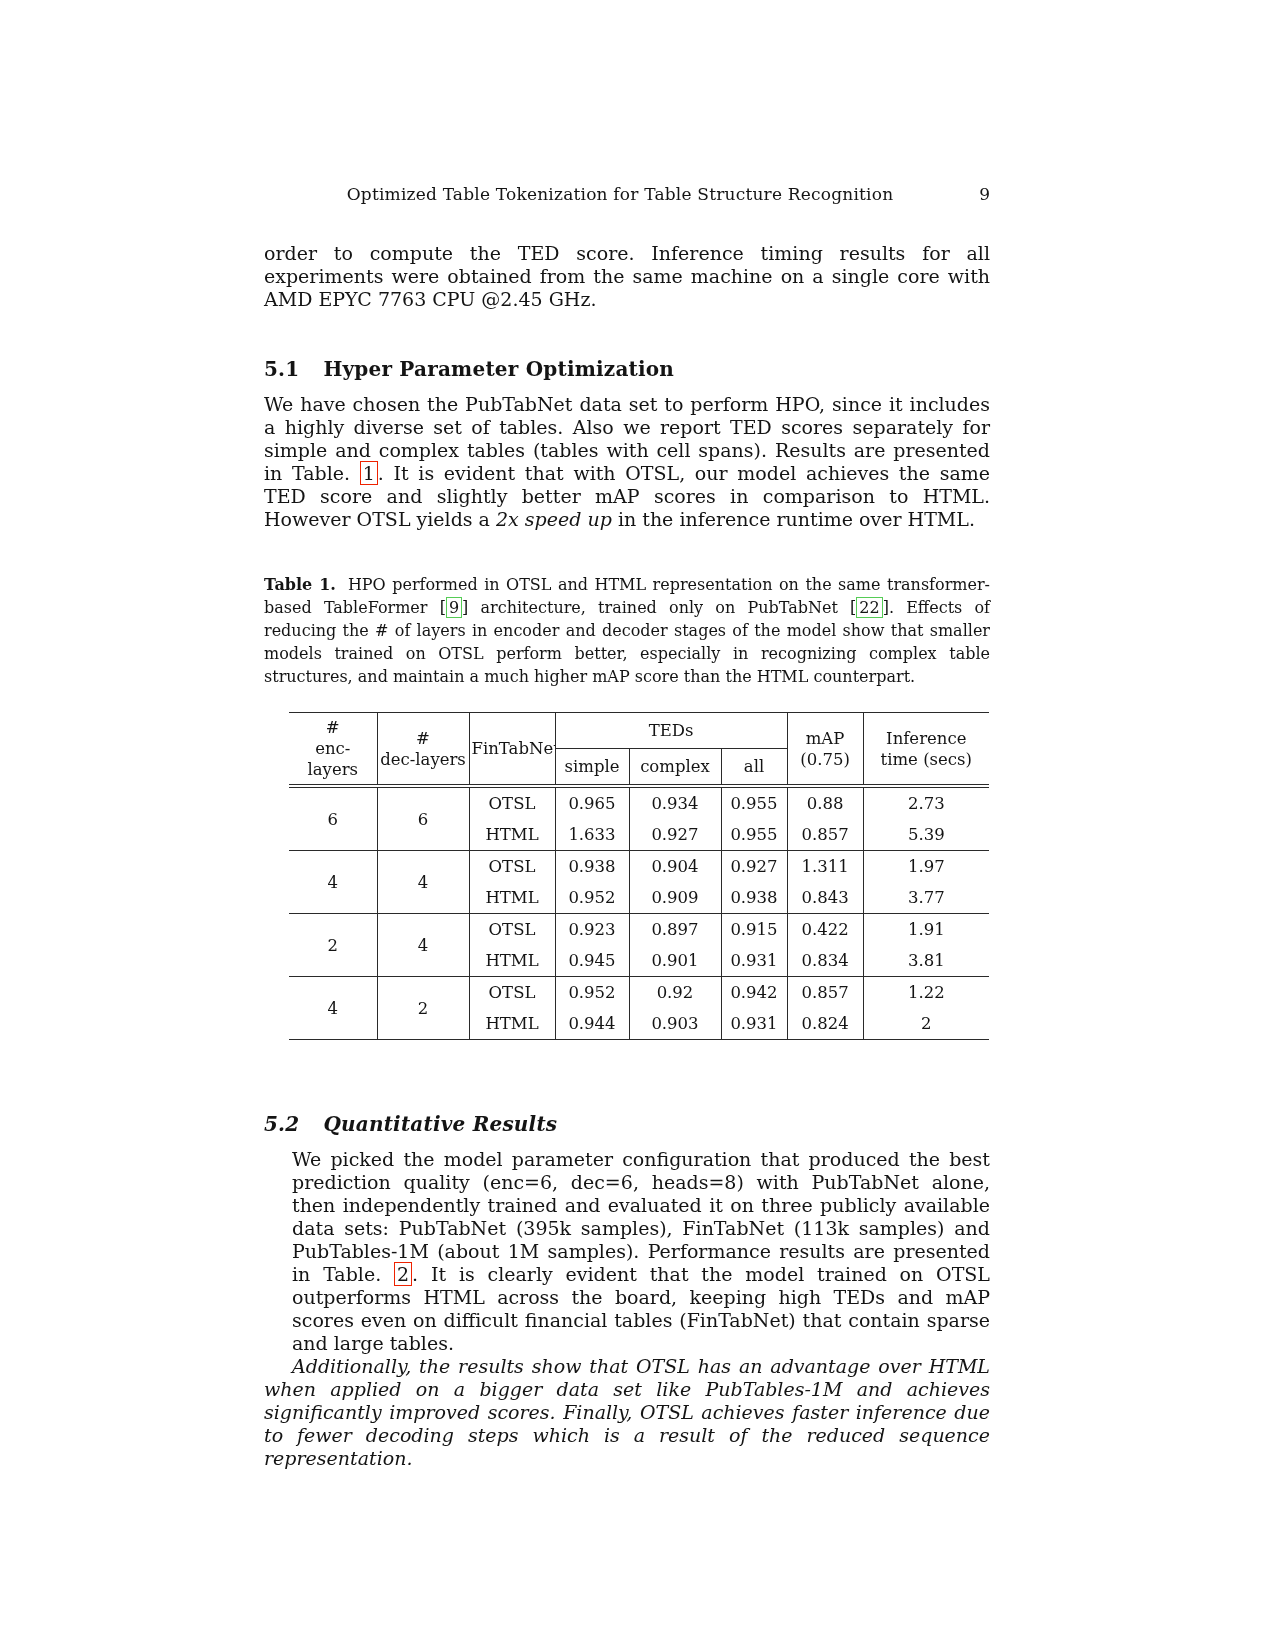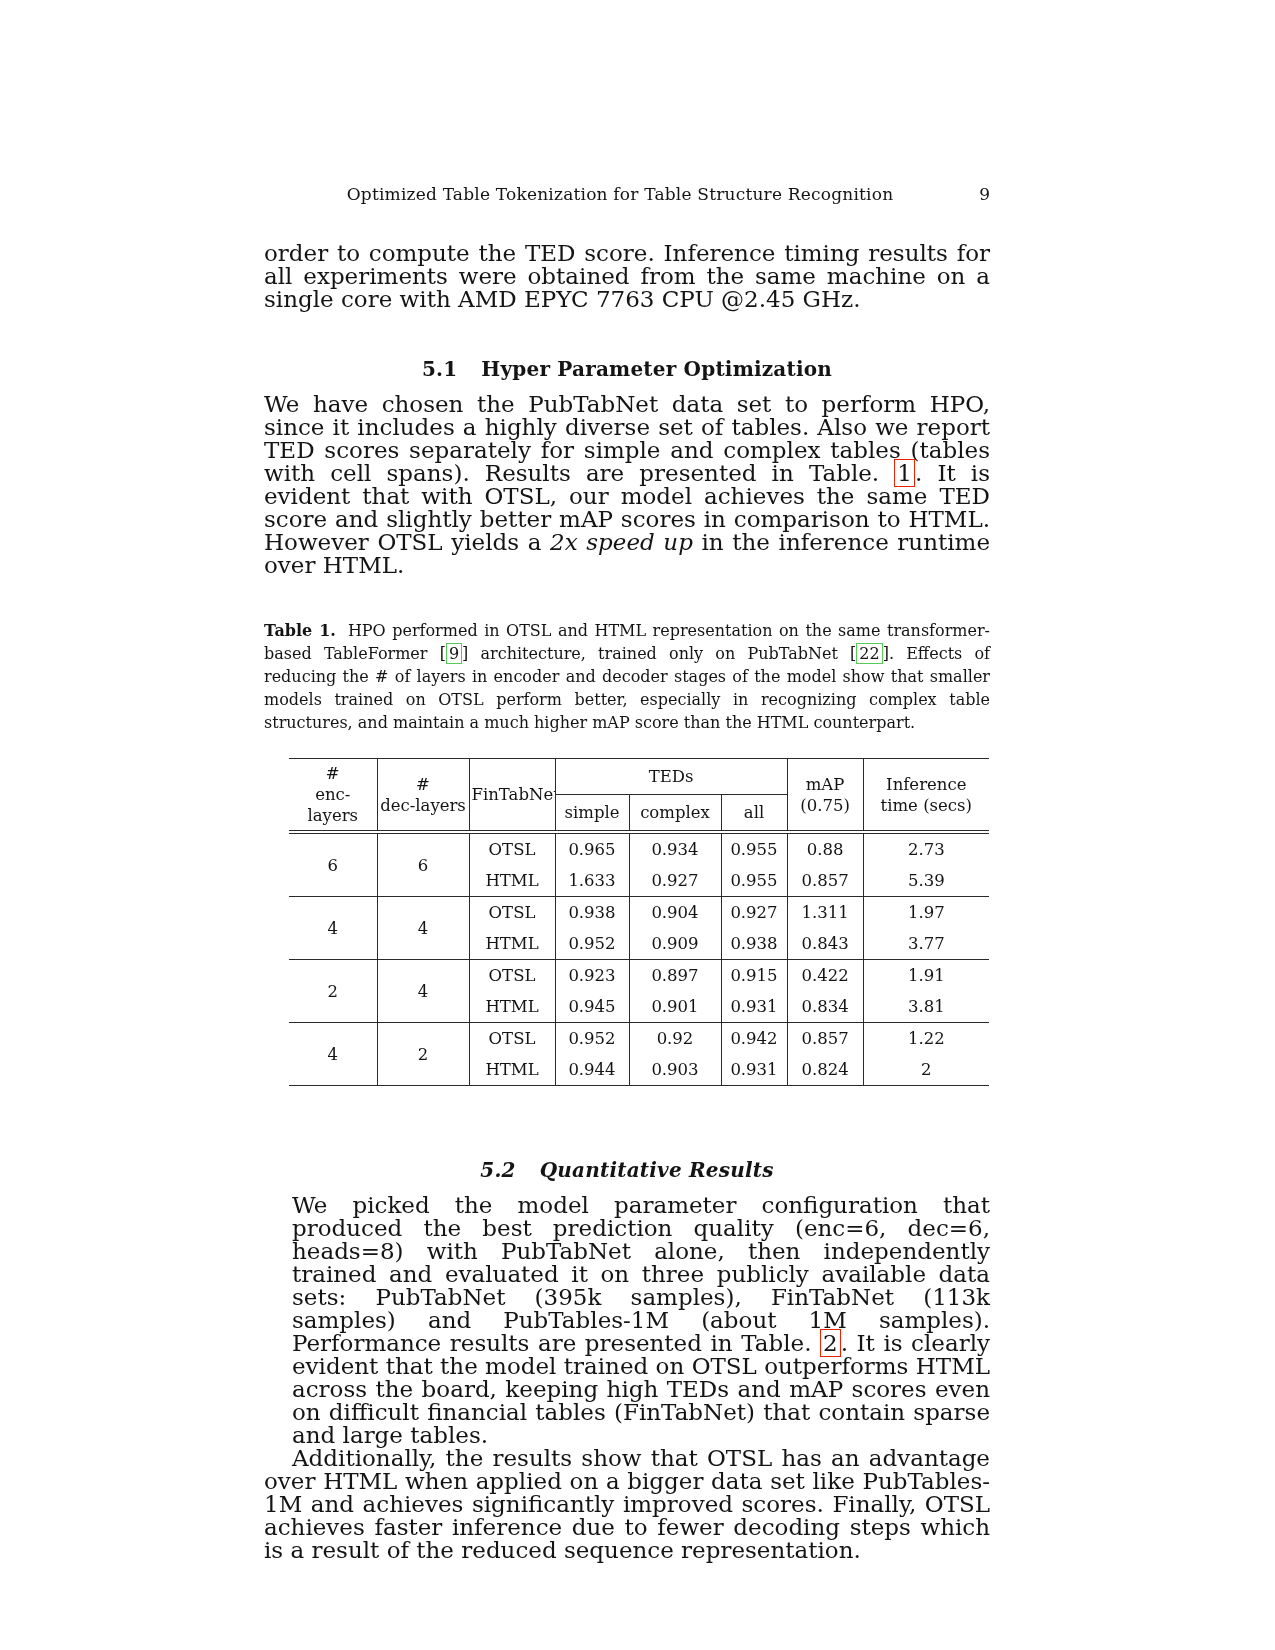--- a/index.html
+++ b/index.html
@@ -17,32 +17,32 @@
     overflow:hidden;
   }
   .content{position:absolute;left:264px;top:0;width:726px;}
   .running-head{
     display:flex;align-items:baseline;
     padding-top:184px;font-size:17px;line-height:20px;
   }
   .rh-title{flex:1;text-align:center;letter-spacing:.2px;}
   .rh-page{min-width:14px;text-align:right;}
   .body-para{
-    margin:0;font-size:23px;line-height:23px;
+    margin:0;font-size:19px;line-height:23px;
     text-align:justify;text-justify:inter-word;
   }
   .intro{margin-top:38px;}
   .sec-heading{
     margin:46px 0 12px;font-size:20px;line-height:24px;
-    font-weight:bold;letter-spacing:.2px;text-align:center;
+    font-weight:bold;letter-spacing:.2px;
   }
   .sec-num{margin-right:24px;}
   .after-table{margin-top:72px;font-style:italic;}
   .para-gap{margin-bottom:0;margin-left:28px;}
-  .indent{text-indent:28px;}
+  .indent{text-indent:28px;font-style:italic;}
   .caption{
     margin:42px 0 0;font-size:16px;line-height:23px;
     text-align:justify;text-justify:inter-word;
   }
   .cap-label{margin-right:12px;font-weight:bold;}
   .refbox{border:1px solid var(--ref-red);padding:0 2px;}
   .refbox.green{border-color:var(--cite-green);}
   em{font-style:italic;}
   .table-wrap{margin-top:24px;}
   table.t1{

